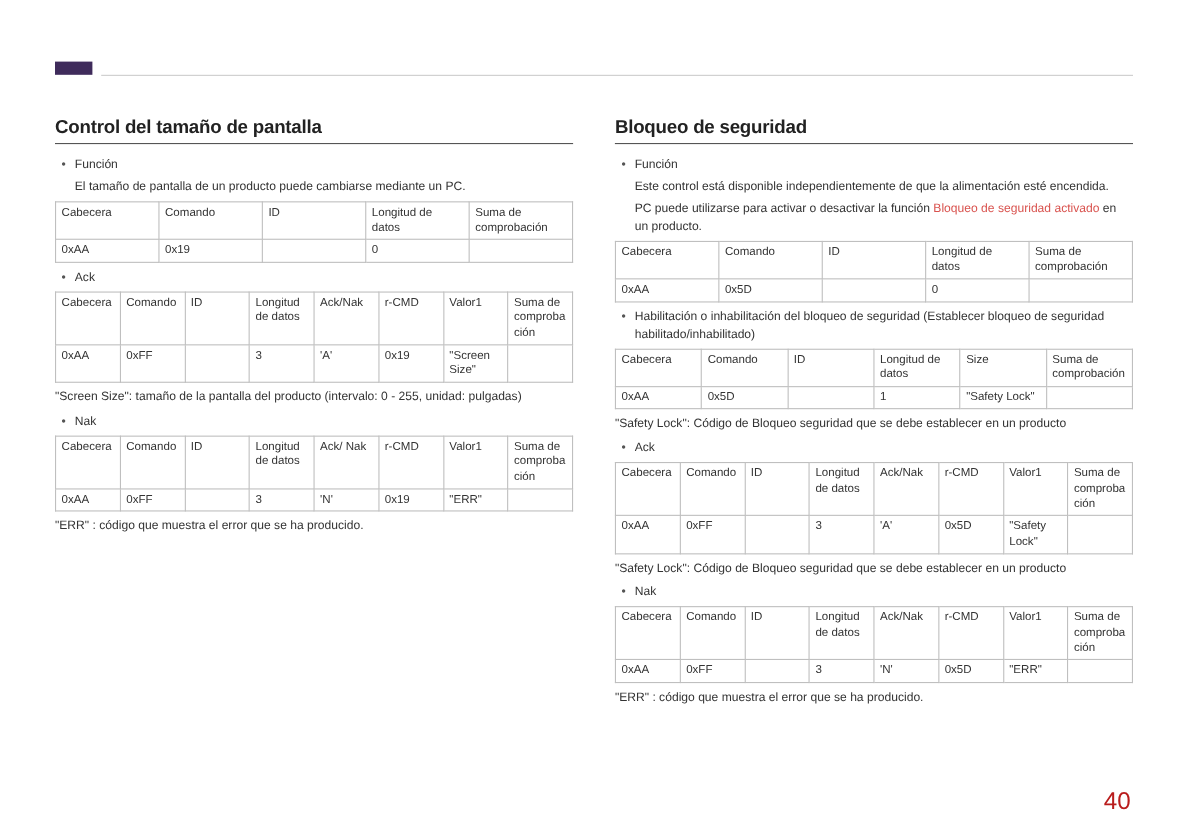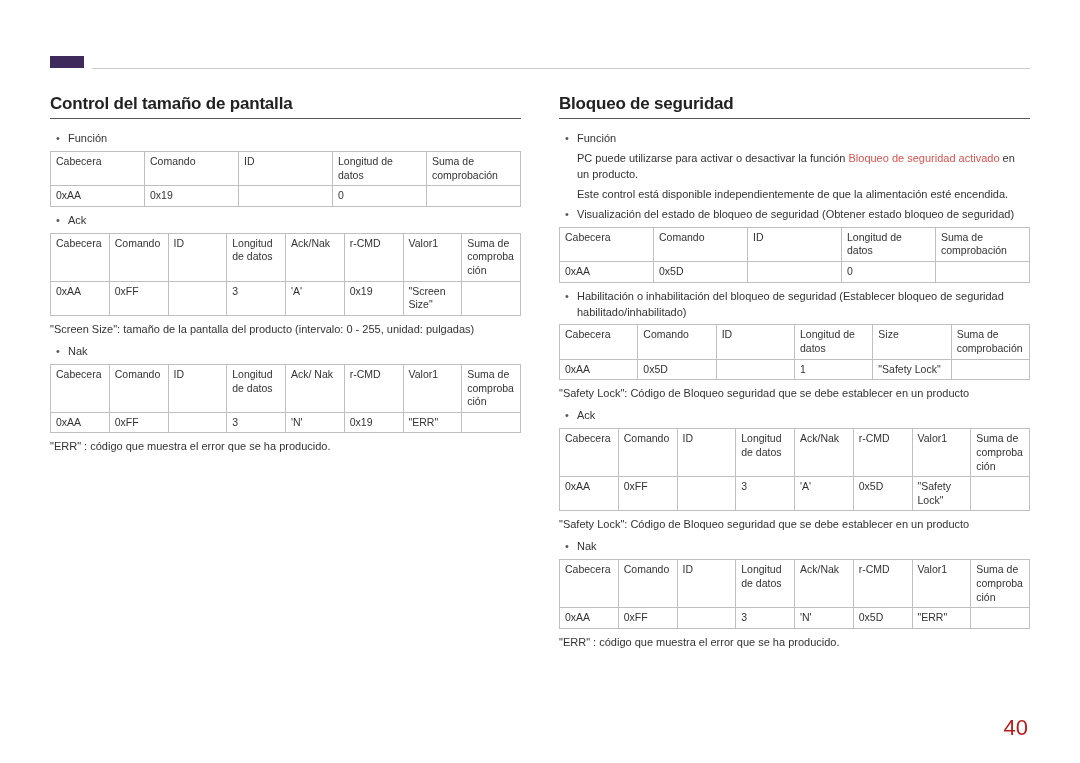--- a/index.html
+++ b/index.html
@@ -20,21 +20,21 @@
     background: #3f2b5b;
   }
   .hr-top {
     position: absolute;
     top: 68px; left: 92px; right: 50px;
     border-top: 1px solid #ccc;
   }
   .columns {
     display: flex;
     gap: 38px;
-    margin-top: 44px;
+    margin-top: 56px;
   }
   .col { flex: 1; min-width: 0; }
   h2 {
     font-size: 17px;
     font-weight: 600;
     color: #222;
     padding-bottom: 4px;
     border-bottom: 1px solid #555;
     margin-bottom: 12px;
     letter-spacing: -0.2px;
@@ -87,20 +87,21 @@
 <div class="tab-marker"></div>
 <div class="hr-top"></div>
 
 <div class="columns">
 
   <div class="col">
     <h2>Control del tamaño de pantalla</h2>
     <ul>
       <li class="bullet">Función</li>
     </ul>
+    <div class="sub">El tamaño de pantalla de un producto puede cambiarse mediante un PC.</div>
     <table>
       <tbody>
           <tr>
         <th>Cabecera</th>
         <th>Comando</th>
         <th>ID</th>
         <th>Longitud de datos</th>
         <th>Suma de comprobación</th>
       </tr>
       <tr>
@@ -168,27 +169,24 @@
     </tbody>
       </table>
     <div class="caption">"ERR" : código que muestra el error que se ha producido.</div>
   </div>
 
   <div class="col">
     <h2>Bloqueo de seguridad</h2>
     <ul>
       <li class="bullet">Función</li>
     </ul>
+    <div class="sub">Este control está disponible independientemente de que la alimentación esté encendida.</div>
     <div class="sub">
       <span>PC puede utilizarse para activar o desactivar la función </span><span class="red">Bloqueo de seguridad activado</span><span> en un producto.</span>
     </div>
-    <div class="sub">Este control está disponible independientemente de que la alimentación esté encendida.</div>
-    <ul>
-        <li class="bullet">Visualización del estado de bloqueo de seguridad (Obtener estado bloqueo de seguridad)</li>
-      </ul>
     <table>
       <tbody>
           <tr>
         <th>Cabecera</th>
         <th>Comando</th>
         <th>ID</th>
         <th>Longitud de datos</th>
         <th>Suma de comprobación</th>
       </tr>
       <tr>

